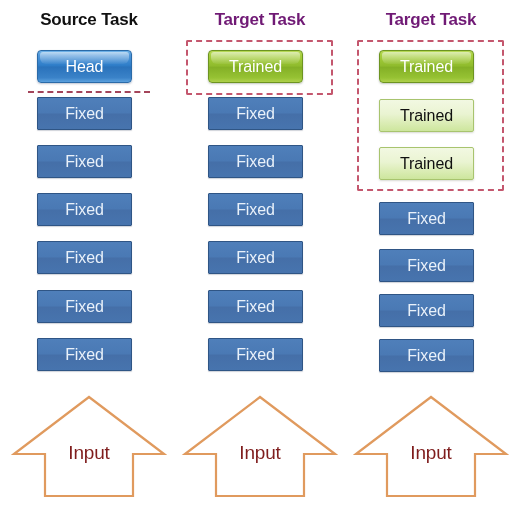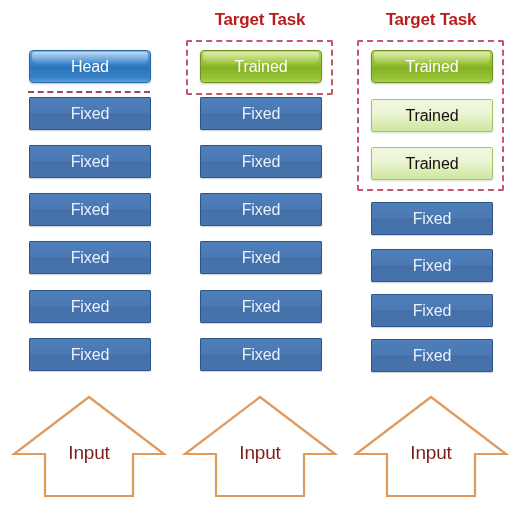--- a/index.html
+++ b/index.html
@@ -28,34 +28,35 @@
   .col-title {
     position: absolute;
     width: 170px;
     text-align: center;
     font-size: 17px;
     font-weight: 600;
     letter-spacing: -0.2px;
     white-space: nowrap;
   }
   .title-source { color: #111111; }
-  .title-target { color: #b91c1c; }
+  .title-target { color: #701a75; }
 
   
   .layer {
     position: absolute;
-    width: 122px;
+    width: 95px;
     height: 33px;
     box-sizing: border-box;
     display: flex;
     align-items: center;
     justify-content: center;
     font-size: 16px;
     letter-spacing: -0.1px;
     border-radius: 1px;
+    margin-left: 8px;
   }
 
   
   .layer.fixed {
     background: linear-gradient(to bottom, #4f7fba 0%, #4a79b4 48%, #456fa8 52%, #4774ae 100%);
     border: 1.5px solid #2e5party;
     border: 1.5px solid #2f5585;
     color: #e9f1fa;
     box-shadow: 0 1px 1px rgba(120,130,150,0.35);
   }
@@ -151,20 +152,21 @@
     font-size: 19px;
     color: #7f1d1d;
     letter-spacing: -0.2px;
   }
 </style>
 </head>
 <body>
 
 <div id="diagram">
 
+  <div class="col-title title-source" style="left:4px; top:10px;">Source Task</div>
 
   <div class="col-title title-target" style="left:175px; top:10px;">Target Task</div>
 
   <div class="col-title title-target" style="left:346px; top:10px;">Target Task</div>
 
   <div>
 
     <div class="layer head" style="left:29px; top:50px;">Head</div>
 
     <div class="dash-line" style="left:28px; top:91px; width:122px;"></div>

